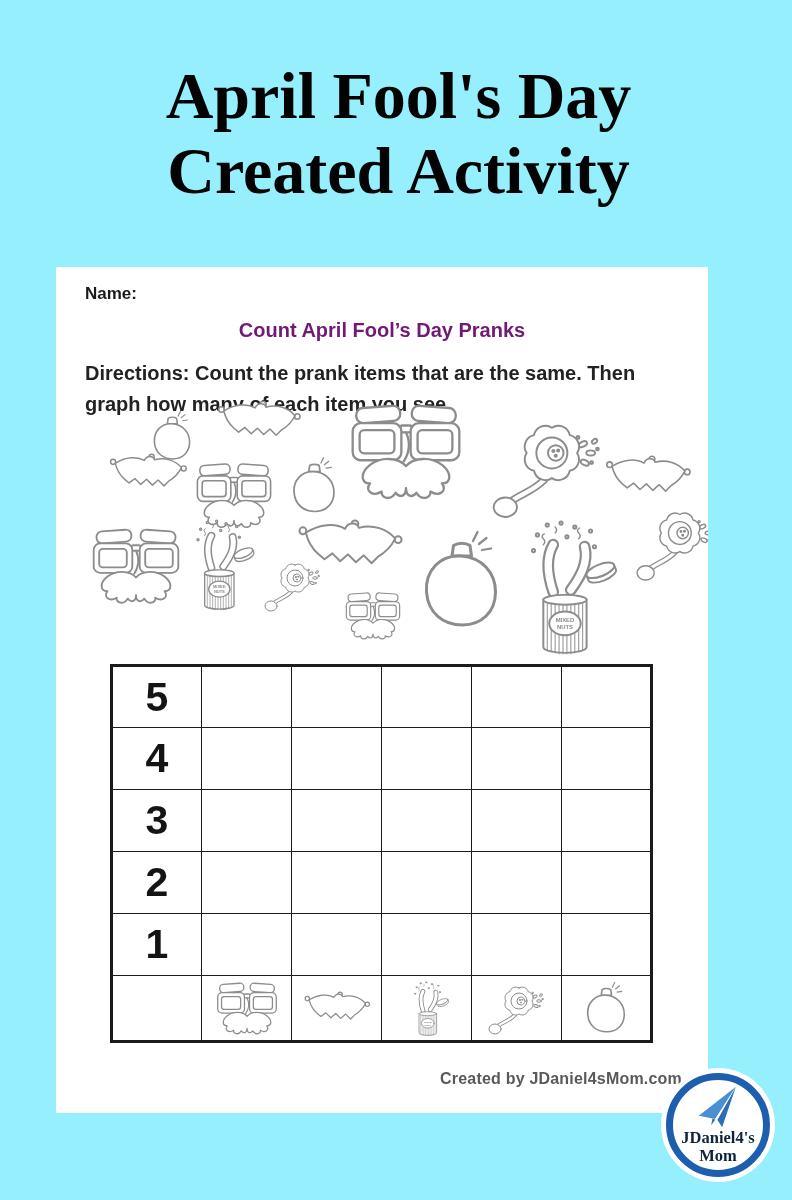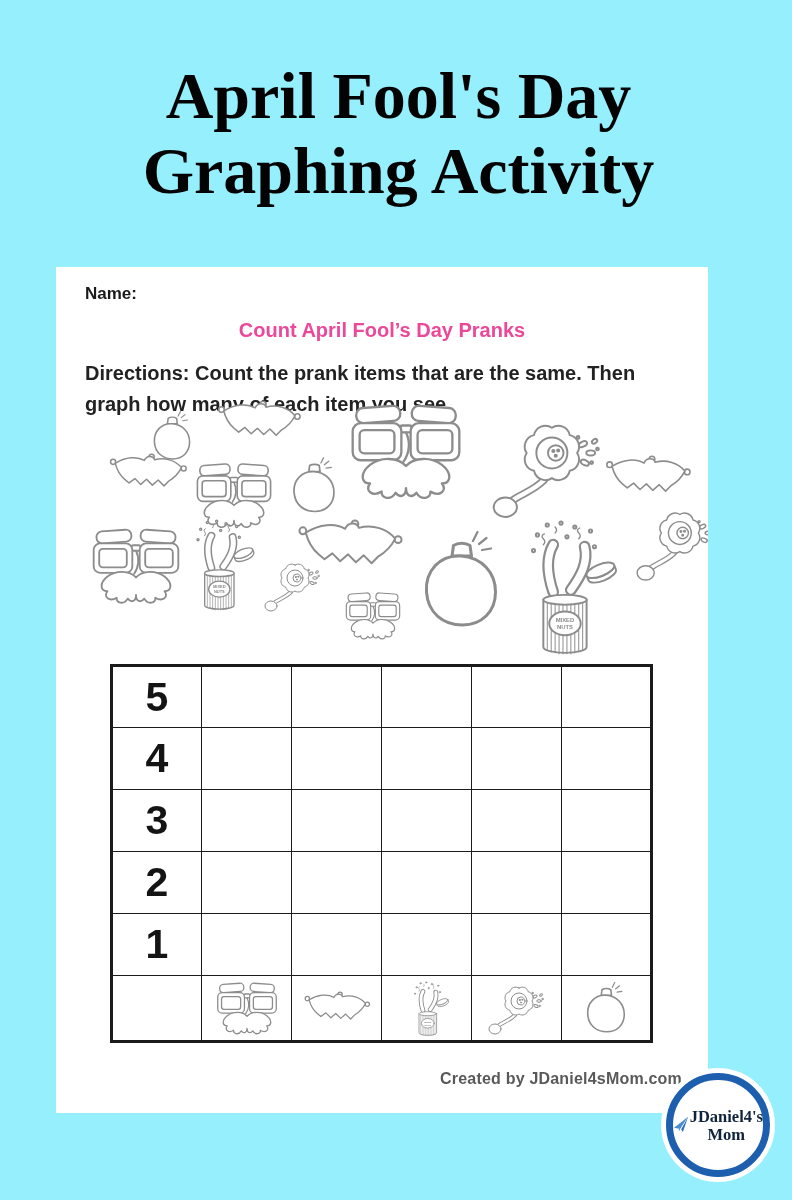--- a/index.html
+++ b/index.html
@@ -18,21 +18,21 @@
   .worksheet {
     position:absolute; left:56px; top:267px; width:652px; height:846px;
     background:#ffffff; overflow:hidden; color:#1f1f1f;
   }
   .name-label {
     position:absolute; left:29px; top:17px;
     font-size:17px; font-weight:bold; color:#1a1a1a;
   }
   .ws-title {
     position:absolute; left:0; top:52px; width:652px; text-align:center;
-    font-size:20px; font-weight:bold; color:#ec4899;
+    font-size:20px; font-weight:bold; color:#701a75;
   }
   .directions {
     position:absolute; left:29px; top:91px; width:600px;
     font-size:20px; font-weight:bold; line-height:1.55; color:#222;
   }
   .art { position:absolute; overflow:visible; }
   .graph-table {
     position:absolute; left:54px; top:397px;
     border-collapse:collapse; table-layout:fixed;
     width:541px;
@@ -50,21 +50,21 @@
   .icon-cell svg { display:inline-block; vertical-align:middle; }
   .credit {
     position:absolute; right:26px; top:803px;
     font-size:16px; font-weight:bold; color:#595959; letter-spacing:0.2px;
   }
   .logo-badge {
     position:absolute; left:666px; top:1073px;
     width:104px; height:104px; border-radius:50%;
     background:#ffffff; border:7px solid #1d5fae;
     box-shadow:0 0 0 5px #ffffff;
-    display:flex; align-items:center; justify-content:center;
+    display:flex; flex-direction:column; align-items:center; justify-content:center;
     text-align:center;
   }
   .logo-plane { width:46px; height:44px; margin-top:-2px; }
   .logo-text {
     font-family:"Liberation Serif", serif; font-weight:bold;
     font-size:16.5px; line-height:1.05; color:#10233c; margin-top:1px;
   }
   .defs-svg { position:absolute; width:0; height:0; overflow:hidden; }
   .can-label-text {
     font-family:"Liberation Sans", sans-serif; font-weight:bold;
@@ -143,21 +143,21 @@
         <ellipse cx="62" cy="84" rx="22" ry="5"></ellipse>
         <ellipse cx="62" cy="108" rx="16" ry="12"></ellipse>
         <text class="can-label-text" x="62" y="107" text-anchor="middle" stroke="none">MIXED</text>
         <text class="can-label-text" x="62" y="114" text-anchor="middle" stroke="none">NUTS</text>
       </g>
     </defs>
   </svg>
 
   <div class="poster-title">
     <div>April Fool's Day</div>
-    <div>Graphing Activity</div>
+    <div>Created Activity</div>
   </div>
 
   <div class="worksheet">
 
     <div class="name-label">Name:</div>
     <div class="ws-title">Count April Fool’s Day Pranks</div>
     <div class="directions">Directions: Count the prank items that are the same. Then graph how many of each item you see.</div>
 
     <div>
       <svg class="art" style="left:93px;top:143px;width:46px;height:52px" viewBox="0 0 60 68">

